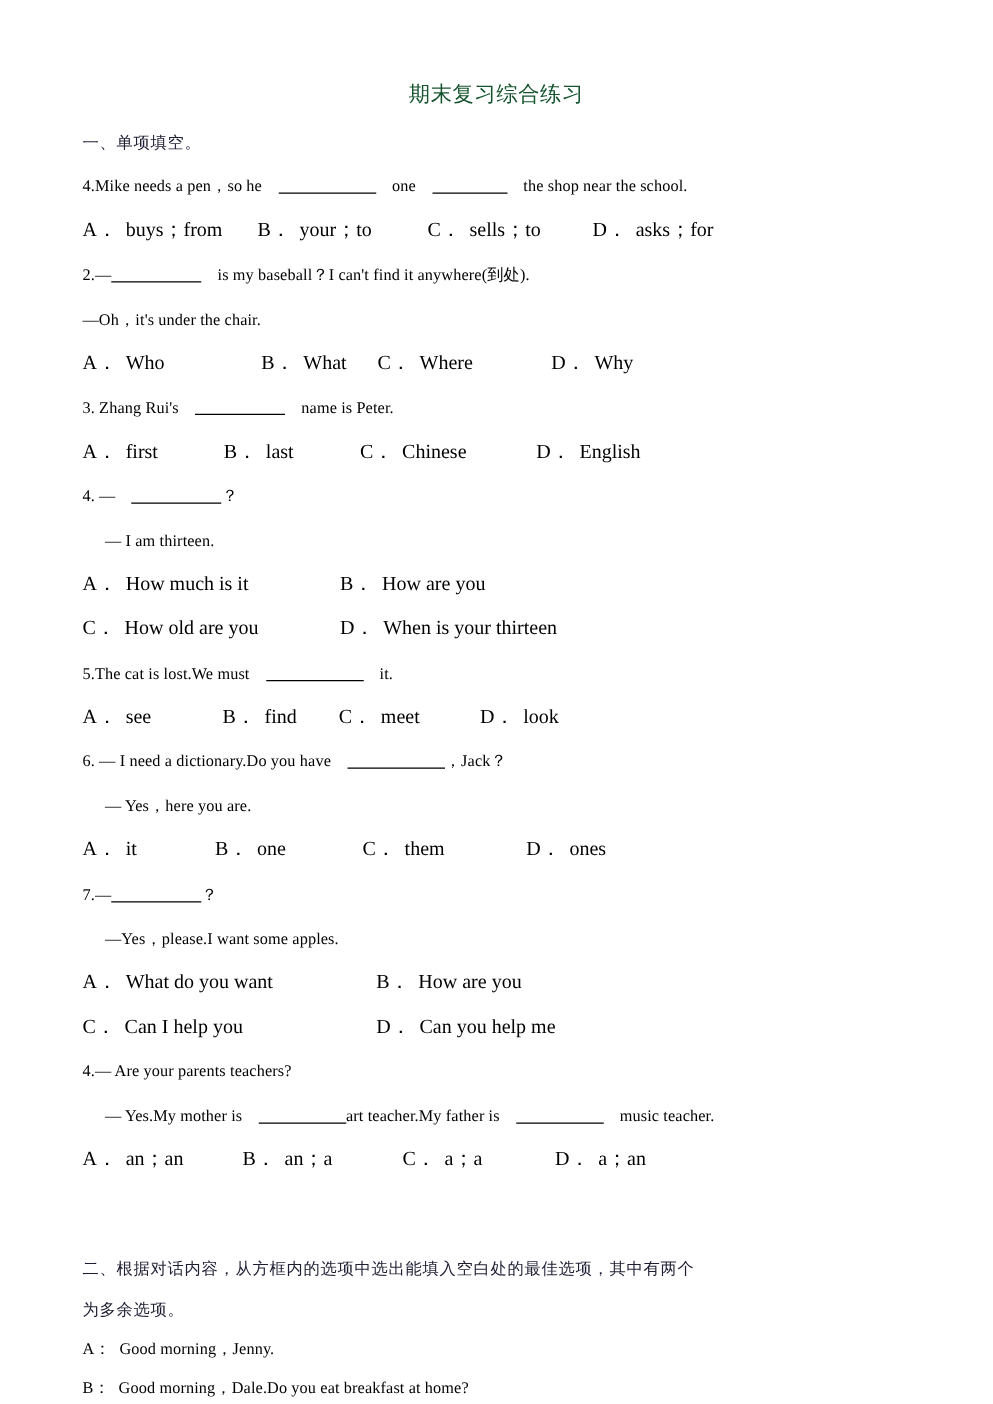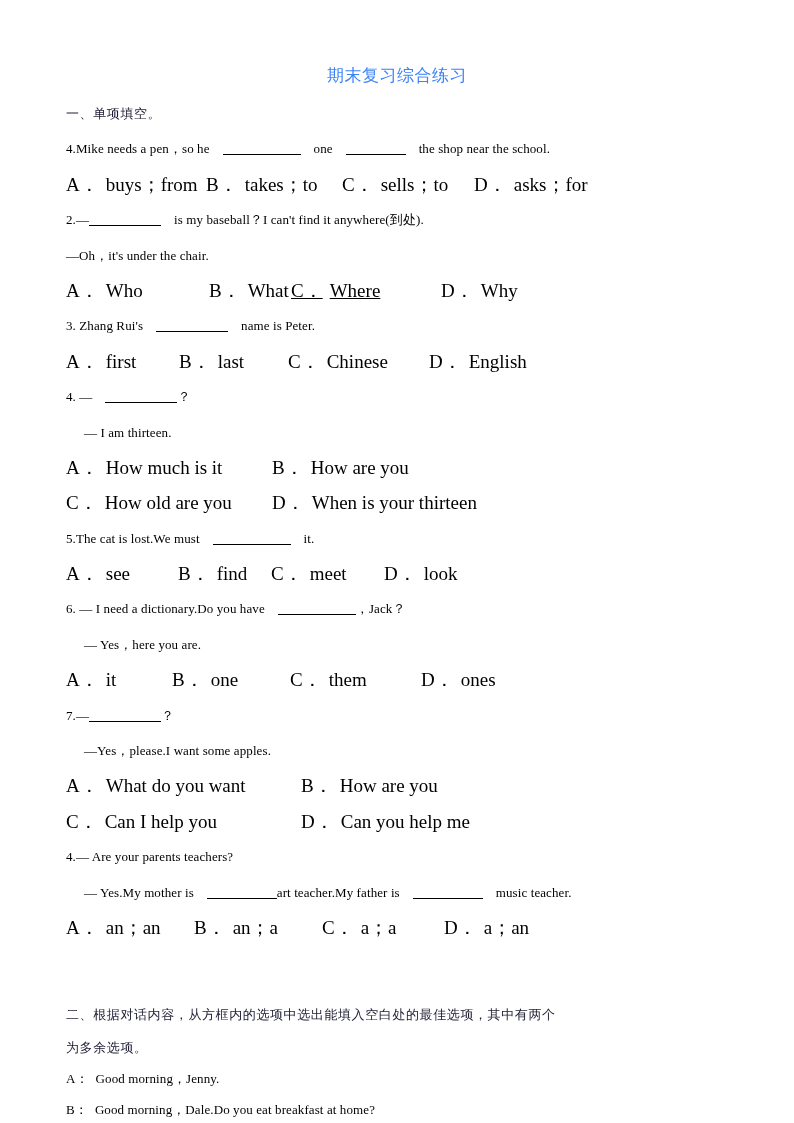--- a/index.html
+++ b/index.html
@@ -19,21 +19,21 @@
     overflow: hidden;
     box-sizing: border-box;
   }
   .doc-title {
     position: absolute;
     left: 0;
     top: 64px;
     width: 794px;
     text-align: center;
     font-size: 17px;
-    color: #3b82f6;
+    color: #14532d;
     letter-spacing: 0.5px;
     white-space: nowrap;
   }
   .content {
     position: absolute;
     left: 66px;
     top: 96px;
     width: 690px;
   }
   .line {
@@ -60,21 +60,21 @@
   }
   .b60 { width: 60px; }
   .b70 { width: 70px; }
   .b72 { width: 72px; }
   .b78 { width: 78px; }
 
   
   .opts {
     position: relative;
     height: 35.4px;
-    font-size: 19px;
+    font-size: 16px;
     line-height: 35.4px;
     white-space: nowrap;
   }
   .opt {
     position: absolute;
     top: 0;
     white-space: nowrap;
   }
   .gap-s { display: inline-block; width: 7px; }
   .gap-m { display: inline-block; width: 13px; }
@@ -88,33 +88,33 @@
 
   <div class="content">
 
     <div class="line cn">一、单项填空。</div>
 
     <div class="line">
       <span>4.Mike needs a pen，so he</span><span class="gap-m"></span><span class="blank b78"></span><span class="gap-m"></span><span>one</span><span class="gap-m"></span><span class="blank b60"></span><span class="gap-m"></span><span>the shop near the school.</span>
     </div>
     <div class="opts">
       <span class="opt" style="left:0px;"><span>A．</span><span class="gap-s"></span><span>buys；from</span></span>
-      <span class="opt" style="left:140px;"><span>B．</span><span class="gap-s"></span><span>takes；to</span></span>
+      <span class="opt" style="left:140px;"><span>B．</span><span class="gap-s"></span><span>your；to</span></span>
       <span class="opt" style="left:276px;"><span>C．</span><span class="gap-s"></span><span>sells；to</span></span>
       <span class="opt" style="left:408px;"><span>D．</span><span class="gap-s"></span><span>asks；for</span></span>
     </div>
 
     <div class="line">
       <span>2.—</span><span class="blank b72"></span><span class="gap-m"></span><span>is my baseball？I can't find it anywhere(到处).</span>
     </div>
     <div class="line">—Oh，it's under the chair.</div>
     <div class="opts">
       <span class="opt" style="left:0px;"><span>A．</span><span class="gap-s"></span><span>Who</span></span>
       <span class="opt" style="left:115px;margin-left:28px;"><span>B．</span><span class="gap-s"></span><span>What</span></span>
-      <span class="opt" style="left:225px;text-decoration:underline;"><span>C．</span><span class="gap-s"></span><span>Where</span></span>
+      <span class="opt" style="left:236px;"><span>C．</span><span class="gap-s"></span><span>Where</span></span>
       <span class="opt" style="left:375px;"><span>D．</span><span class="gap-s"></span><span>Why</span></span>
     </div>
 
     <div class="line">
       <span>3. Zhang Rui's</span><span class="gap-m"></span><span class="blank b72"></span><span class="gap-m"></span><span>name is Peter.</span>
     </div>
     <div class="opts">
       <span class="opt" style="left:0px;"><span>A．</span><span class="gap-s"></span><span>first</span></span>
       <span class="opt" style="left:113px;"><span>B．</span><span class="gap-s"></span><span>last</span></span>
       <span class="opt" style="left:222px;"><span>C．</span><span class="gap-s"></span><span>Chinese</span></span>

